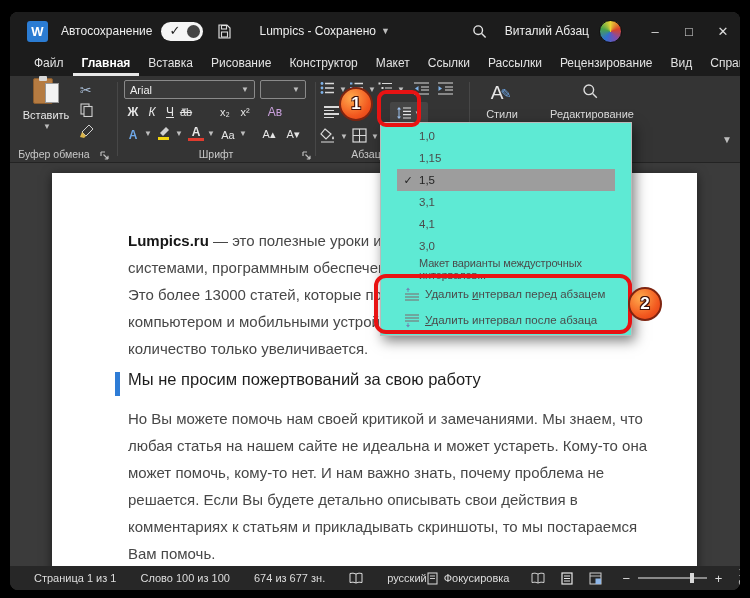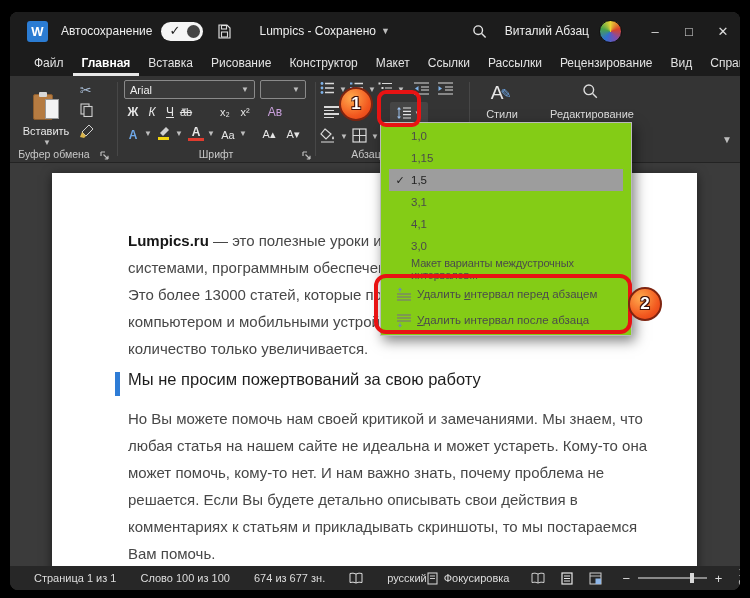--- a/index.html
+++ b/index.html
@@ -41,21 +41,21 @@
   .vsep { position:absolute; top:6px; bottom:6px; width:1px; background:#474747; }
   .launcher { position:absolute; bottom:3px; display:flex; }
   .rbtn { position:absolute; display:flex; align-items:center; justify-content:center; color:#e6e6e6; font-size:12px; }
   .dd { font-size:8px; color:#bdbdbd; margin-left:2px; }
   .combo { position:absolute; height:19px; background:#3a3a3a; border:1px solid #8a8a8a; border-radius:2px;
            font-size:11px; color:#f0f0f0; display:flex; align-items:center; padding:0 5px; }
   .combo .dd { margin-left:auto; }
   .bars span { display:block; height:1.5px; background:#d9d9d9; margin:2px 0; }
 
   
-  .paste-big { position:absolute; left:12px; top:16px; width:48px; text-align:center; font-size:11px; color:#e8e8e8; }
+  .paste-big { position:absolute; left:12px; top:0; width:48px; text-align:center; font-size:11px; color:#e8e8e8; }
   .clip-ic { position:relative; width:26px; height:30px; margin:0 auto 3px; }
   .clip-board { position:absolute; left:0; top:2px; width:20px; height:26px; background:#b57b41; border-radius:2px; border:1px solid #8a5c2e; }
   .clip-top { position:absolute; left:6px; top:0; width:8px; height:5px; background:#d8d8d8; border-radius:1px; }
   .clip-page { position:absolute; right:0; top:7px; width:14px; height:20px; background:#f3f3f3; border:1px solid #999; }
 
   
   .docarea { position:absolute; left:0; right:0; top:151px; bottom:24px; background:#3b3b3b; overflow:hidden; }
   .page { position:absolute; left:42px; top:10px; width:645px; height:420px; background:#fff; box-shadow:0 2px 10px rgba(0,0,0,.55); }
   .doc-line { width:500px; white-space:nowrap; }
   .para { position:absolute; left:76px; font-size:15px; line-height:27px; color:#474747; }
@@ -65,22 +65,22 @@
 
   
   .statusbar { position:absolute; left:0; right:0; bottom:0; height:24px; background:#272727;
                display:flex; align-items:center; font-size:11px; color:#dedede; }
   .sb-item { margin-left:24px; white-space:nowrap; }
   .sb-right { margin-left:auto; display:flex; align-items:center; }
   .zoom-track { position:relative; width:78px; height:2px; background:#8a8a8a; margin:0 8px; }
   .zoom-knob { position:absolute; left:52px; top:-4px; width:4px; height:10px; background:#d8d8d8; }
 
   
-  .menu { position:absolute; left:370px; top:110px; width:252px; background:#84cc16;
-          border:1px solid #bababa; box-shadow:3px 5px 12px rgba(0,0,0,.5); z-index:5; padding:2px 8px; }
+  .menu { position:absolute; left:370px; top:110px; width:252px; background:#5eead4;
+          border:1px solid #bababa; box-shadow:3px 5px 12px rgba(0,0,0,.5); z-index:5; padding:2px 16px; }
   .mi { height:22px; display:flex; align-items:center; font-size:11.5px; color:#4b4b4b; }
   .mi .gut { width:22px; text-align:center; font-size:11px; flex:none; }
   .mi.checked { background:#9d9d9d; color:#222; }
   .mi.more { height:24px; font-size:11px; letter-spacing:-0.15px; }
   .mi.iconic { height:26px; }
   .mi .mic { width:18px; margin-left:7px; margin-right:3px; flex:none; display:flex; }
   .accel { text-decoration:underline; }
 
   
   .rect1 { position:absolute; left:367px; top:78px; width:44px; height:37px; border:4px solid #e81313;

